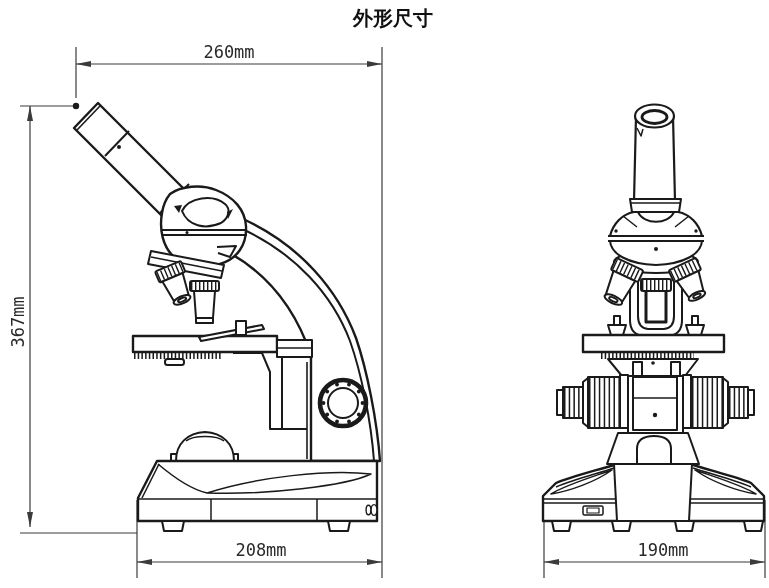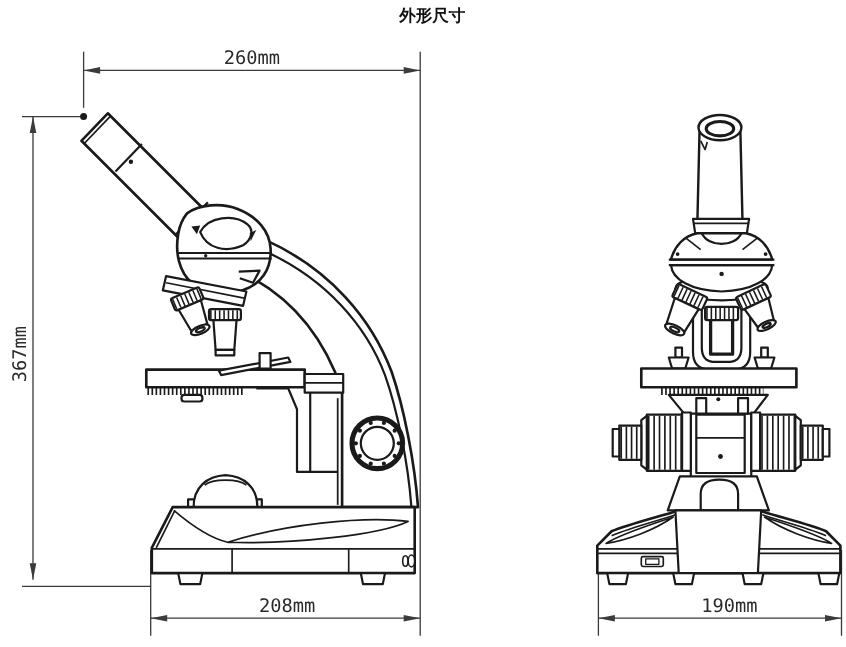--- a/index.html
+++ b/index.html
@@ -1,19 +1,19 @@
 <!DOCTYPE html>
 <html><head>
 <meta charset="utf-8">
 <style>
   html,body{margin:0;padding:0;background:#ffffff;}
   #screen{position:relative;width:769px;height:588px;background:#ffffff;overflow:hidden;
           font-family:"DejaVu Sans",sans-serif;}
   #title{position:absolute;left:393px;top:5px;transform:translateX(-50%);
-         font-size:15px;font-weight:bold;color:#111;white-space:nowrap;}
+         font-size:20px;font-weight:bold;color:#111;white-space:nowrap;}
   #drawing{position:absolute;left:0;top:0;}
   #drawing text{font-family:"DejaVu Sans Mono","Liberation Mono",monospace;
                 font-size:17px;fill:#2a2a2a;stroke:none;}
   .knurl{stroke-linecap:butt;}
 </style>
 </head>
 <body>
 
 <div id="screen">
   <div id="title">外形尺寸</div>

